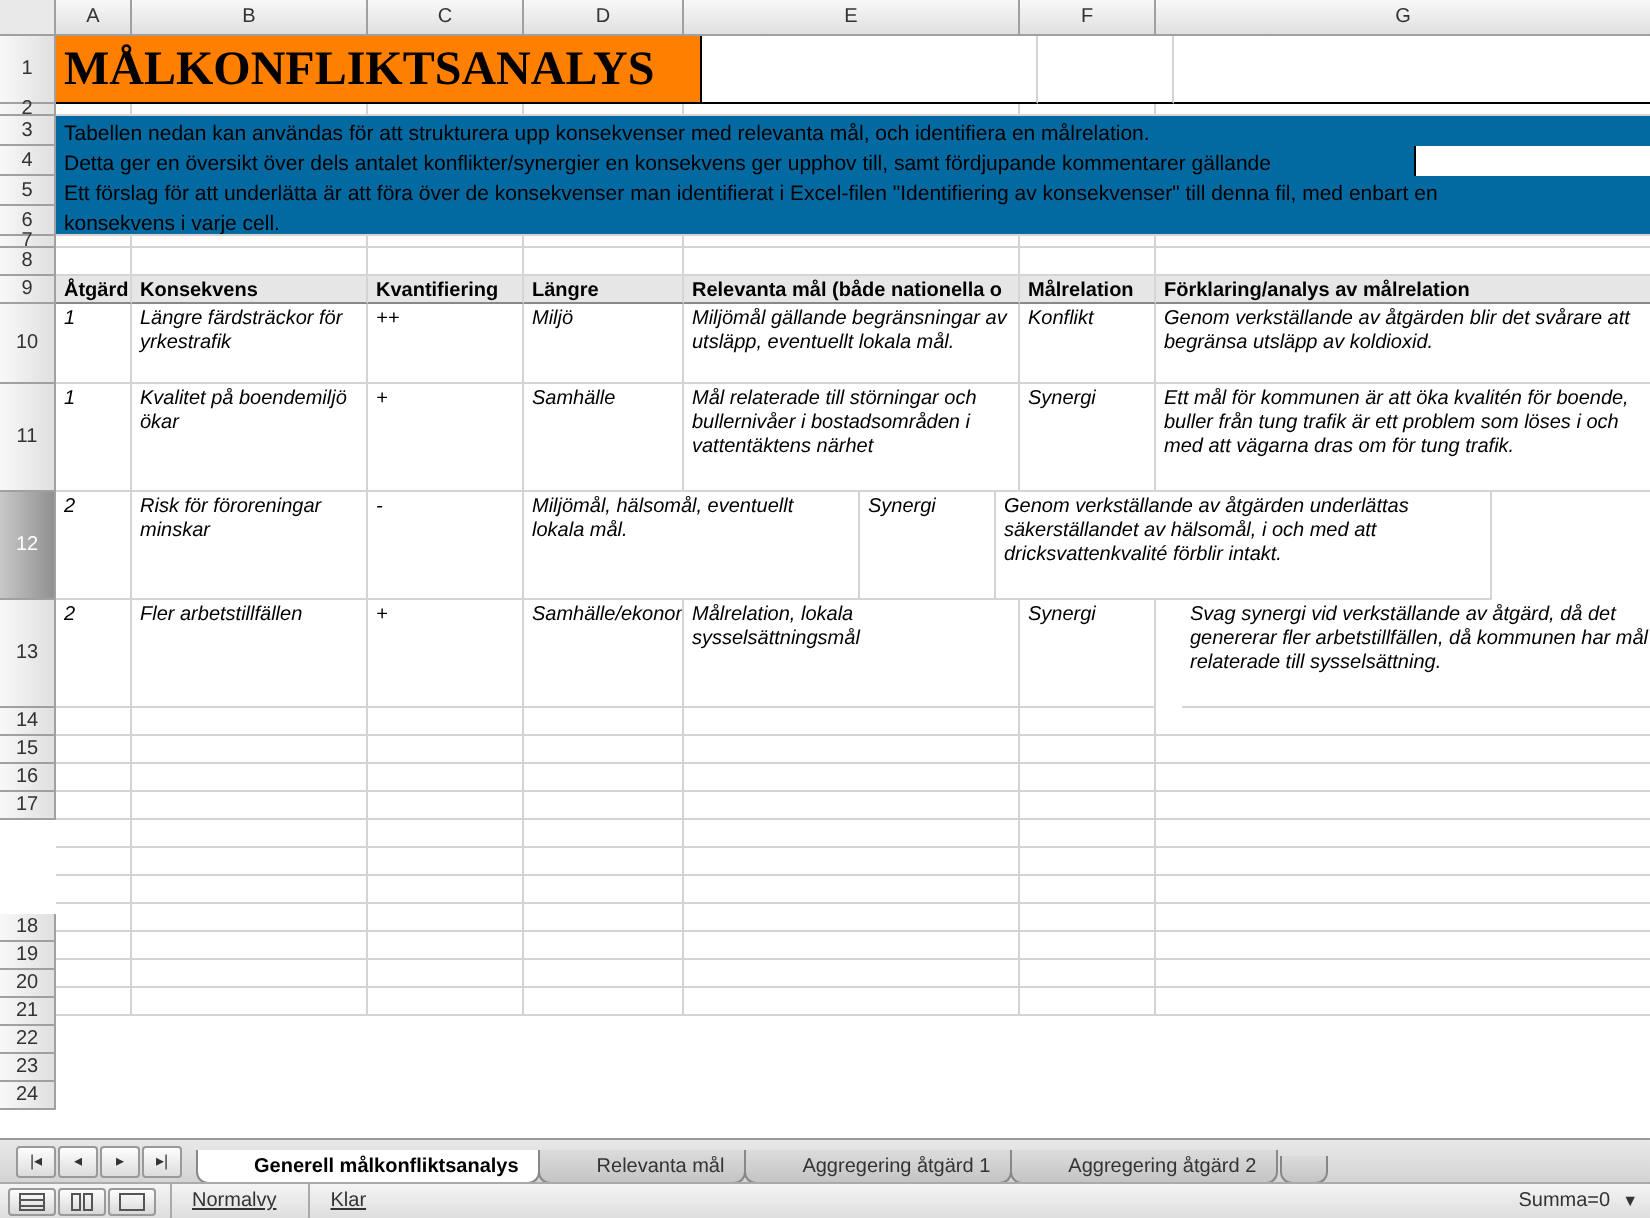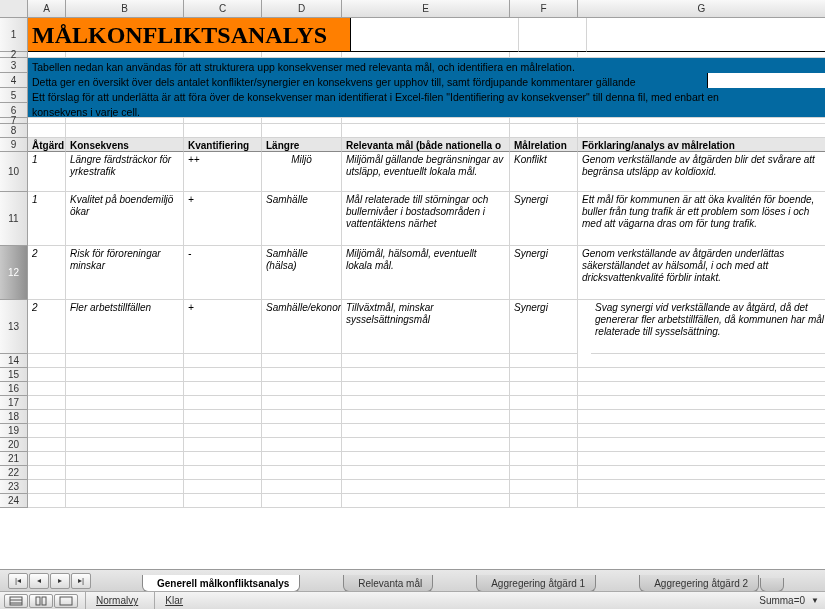--- a/index.html
+++ b/index.html
@@ -115,30 +115,29 @@
     background: linear-gradient(#fefefe,#dcdcdc);
     border: 1px solid #999;
     border-radius: 2px;
     margin-right: 1px;
     display: flex; align-items: center; justify-content: center;
     font-size: 8px; color: #333;
     cursor: pointer;
   }
   .tabs { display: flex; margin-left: 6px; align-items: flex-end; height: 22px; }
   .tab {
-    padding: 3px 10px 2px 14px;
+    padding: 3px 10px 2px 28px;
     font-size: 10px;
     background: linear-gradient(#dcdcdc,#c4c4c4);
     border: 1px solid #888;
     border-top: none;
     border-radius: 0 0 6px 6px;
     margin-right: -1px;
     cursor: pointer;
     color: #333;
-    margin-left: 44px;
   }
   .tab.active {
     background: #fff;
     font-weight: bold;
     color: #000;
   }
   .tab-add {
     width: 24px; height: 14px;
     background: linear-gradient(#dcdcdc,#c4c4c4);
     border: 1px solid #888;
@@ -203,21 +202,21 @@
     <div class="row-h" style="height: 14px;">8</div>
     <div class="row-h" style="height: 14px;">9</div>
     <div class="row-h" style="height: 40px;">10</div>
     <div class="row-h" style="height: 54px;">11</div>
     <div class="row-h sel" style="height: 54px;">12</div>
     <div class="row-h" style="height: 54px;">13</div>
     <div class="row-h" style="height: 14px;">14</div>
     <div class="row-h" style="height: 14px;">15</div>
     <div class="row-h" style="height: 14px;">16</div>
     <div class="row-h" style="height: 14px;">17</div>
-    <div class="row-h" style="height: 14px;">18</div>
+    <div class="row-h" style="height: 14px; margin-top: 47px;">18</div>
     <div class="row-h" style="height: 14px;">19</div>
     <div class="row-h" style="height: 14px;">20</div>
     <div class="row-h" style="height: 14px;">21</div>
     <div class="row-h" style="height: 14px;">22</div>
     <div class="row-h" style="height: 14px;">23</div>
     <div class="row-h" style="height: 14px;">24</div>
   </div>
 <div class="grid" id="grid">
     <div class="grow title-row" style="height: 34px;">
       <div class="gcell title-cell" style="width: 314px; height: 100%;">MÅLKONFLIKTSANALYS</div>
@@ -271,49 +270,48 @@
       <div class="gcell " style="width: 78px;">Kvantifiering</div>
       <div class="gcell " style="width: 80px;">Längre</div>
       <div class="gcell " style="width: 168px;">Relevanta mål (både nationella o</div>
       <div class="gcell " style="width: 68px;">Målrelation</div>
       <div class="gcell " style="width: 248px;">Förklaring/analys av målrelation</div>
     </div>
     <div class="grow " style="height: 40px;">
       <div class="gcell italic" style="width: 38px;">1</div>
       <div class="gcell italic" style="width: 118px;">Längre färdsträckor för yrkestrafik</div>
       <div class="gcell italic" style="width: 78px;">++</div>
-      <div class="gcell italic" style="width: 80px; text-align: center;">Miljö</div>
+      <div class="gcell italic" style="width: 80px;">Miljö</div>
       <div class="gcell italic" style="width: 168px;">Miljömål gällande begränsningar av utsläpp, eventuellt lokala mål.</div>
       <div class="gcell italic" style="width: 68px;">Konflikt</div>
       <div class="gcell italic" style="width: 248px;">Genom verkställande av åtgärden blir det svårare att begränsa utsläpp av koldioxid.</div>
     </div>
     <div class="grow " style="height: 54px;">
       <div class="gcell italic" style="width: 38px;">1</div>
       <div class="gcell italic" style="width: 118px;">Kvalitet på boendemiljö ökar</div>
       <div class="gcell italic" style="width: 78px;">+</div>
       <div class="gcell italic" style="width: 80px;">Samhälle</div>
       <div class="gcell italic" style="width: 168px;">Mål relaterade till störningar och bullernivåer i bostadsområden i vattentäktens närhet</div>
       <div class="gcell italic" style="width: 68px;">Synergi</div>
       <div class="gcell italic" style="width: 248px;">Ett mål för kommunen är att öka kvalitén för boende, buller från tung trafik är ett problem som löses i och med att vägarna dras om för tung trafik.</div>
     </div>
     <div class="grow " style="height: 54px;">
       <div class="gcell italic" style="width: 38px;">2</div>
       <div class="gcell italic" style="width: 118px;">Risk för föroreningar minskar</div>
       <div class="gcell italic" style="width: 78px;">-</div>
-      <div class="gcell italic" style="width: 80px;">Samhälle (hälsa)</div>
       <div class="gcell italic" style="width: 168px;">Miljömål, hälsomål, eventuellt lokala mål.</div>
       <div class="gcell italic" style="width: 68px;">Synergi</div>
       <div class="gcell italic" style="width: 248px;">Genom verkställande av åtgärden underlättas säkerställandet av hälsomål, i och med att dricksvattenkvalité förblir intakt.</div>
     </div>
     <div class="grow " style="height: 54px;">
       <div class="gcell italic" style="width: 38px;">2</div>
       <div class="gcell italic" style="width: 118px;">Fler arbetstillfällen</div>
       <div class="gcell italic" style="width: 78px;">+</div>
       <div class="gcell italic" style="width: 80px;">Samhälle/ekonomi</div>
-      <div class="gcell italic" style="width: 168px;">Tillväxtmål, minskar sysselsättningsmål</div>
+      <div class="gcell italic" style="width: 168px;">Målrelation, lokala sysselsättningsmål</div>
       <div class="gcell italic" style="width: 68px;">Synergi</div>
       <div class="gcell italic" style="width: 248px; margin-left: 13px;">Svag synergi vid verkställande av åtgärd, då det genererar fler arbetstillfällen, då kommunen har mål relaterade till sysselsättning.</div>
     </div>
     <div class="grow " style="height: 14px;">
       <div class="gcell " style="width: 38px;"></div>
       <div class="gcell " style="width: 118px;"></div>
       <div class="gcell " style="width: 78px;"></div>
       <div class="gcell " style="width: 80px;"></div>
       <div class="gcell " style="width: 168px;"></div>
       <div class="gcell " style="width: 68px;"></div>

